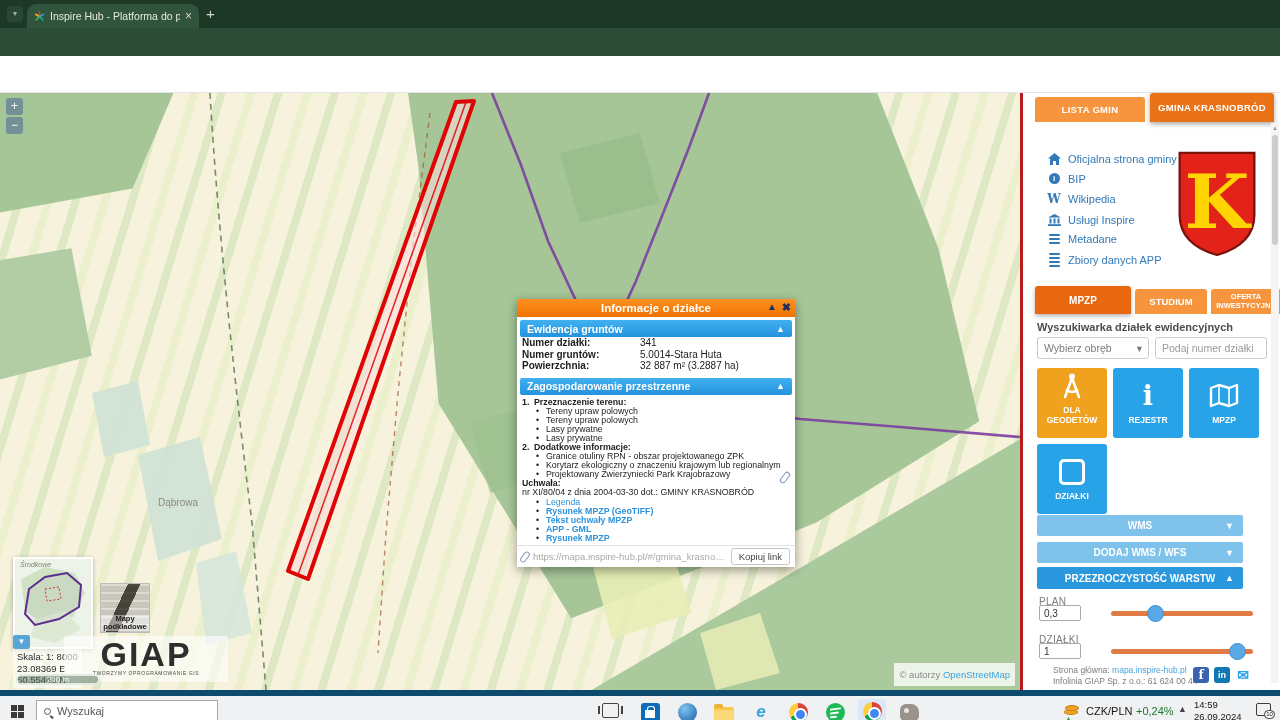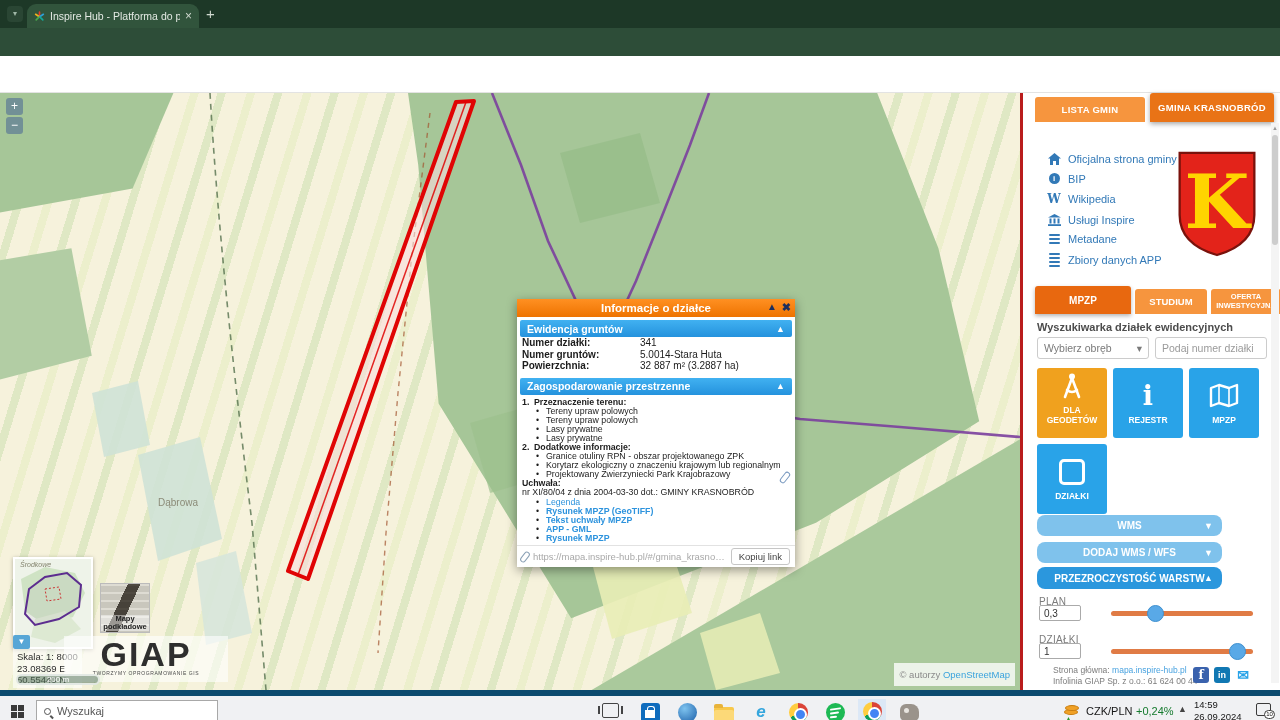--- a/index.html
+++ b/index.html
@@ -157,21 +157,21 @@
   .bigbtn{position:absolute;width:70px;height:70px;border-radius:3px;background:#29a3e8;color:#fff;
       display:flex;flex-direction:column;align-items:center;justify-content:flex-end;padding-bottom:12px;}
   .bigbtn .blab{font-size:8.5px;font-weight:bold;text-align:center;line-height:1.15;margin-top:3px;}
   .bigbtn .bic{height:34px;display:flex;align-items:center;justify-content:center;}
   .bb-geo{left:14px;top:275px;background:#f0a11e;}
   .bb-rej{left:90px;top:275px;}
   .bb-mpzp{left:166px;top:275px;}
   .bb-dz{left:14px;top:351px;}
   .rej-i{font-family:"DejaVu Serif",serif;font-weight:bold;font-size:27px;line-height:28px;}
   .dz-sq{width:26px;height:26px;border:3.5px solid #fff;border-radius:5px;}
-  .accordion{position:absolute;left:14px;width:185px;height:21px;border-radius:8px;background:#7fc2ec;
+  .accordion{position:absolute;left:14px;width:206px;height:21px;border-radius:2px;background:#7fc2ec;
       color:#fff;font-weight:bold;font-size:10px;display:flex;align-items:center;justify-content:center;
       position:absolute;}
   .accordion .chev{position:absolute;right:9px;font-size:9px;}
   .acc1{top:422px;}.acc2{top:449px;}
   .acc3{top:474px;background:#2b97dd;height:22px;}
   .sl-label{position:absolute;left:16px;font-size:10px;color:#7c7c7c;letter-spacing:.3px;}
   .sl-input{position:absolute;left:16px;width:42px;height:16px;border:1px solid #aaa;border-radius:2px;
       font-size:10px;padding:0 4px;font-family:"Liberation Sans",sans-serif;color:#333;}
   .sl-track{position:absolute;left:88px;width:142px;height:5px;background:#e07b45;border-radius:3px;}
   .sl-thumb{position:absolute;width:17px;height:17px;border-radius:50%;background:#59a9e7;

